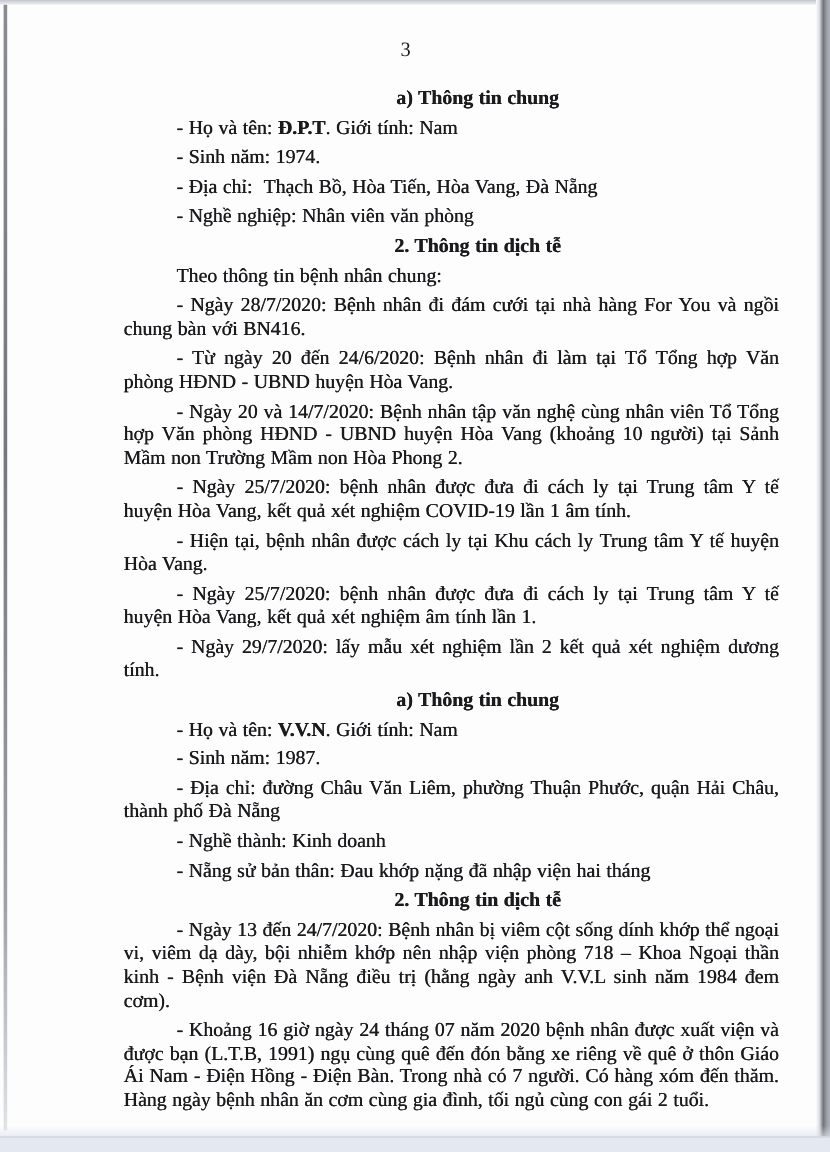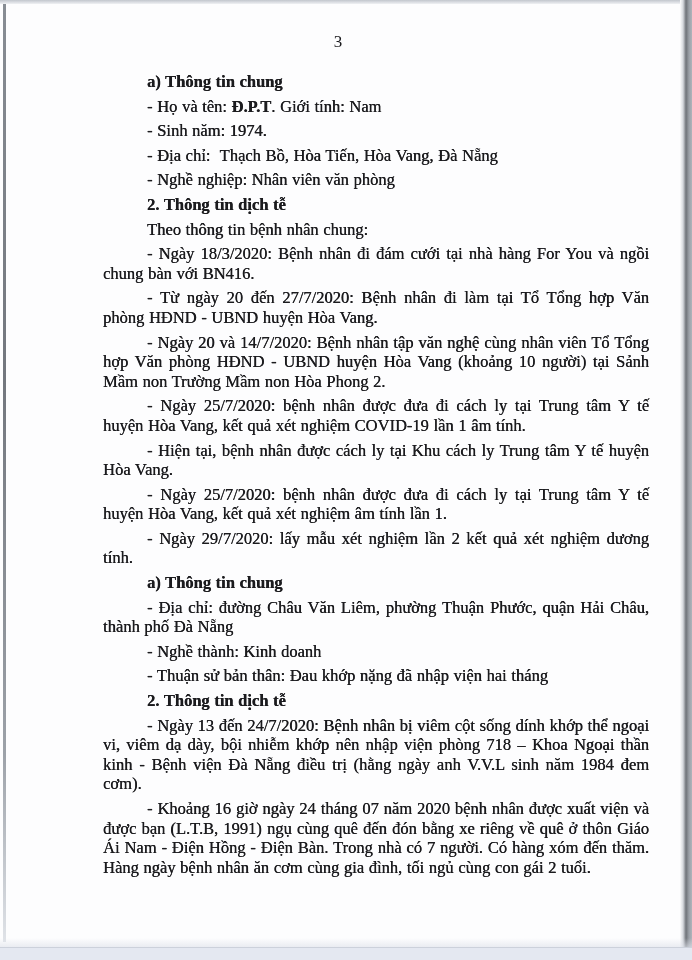--- a/index.html
+++ b/index.html
@@ -48,48 +48,50 @@
     font-size: 16.5px;
     line-height: 19.6px;
     text-shadow: 0.3px 0 0 currentColor;
   }
   .para {
     margin: 0 0 5px 0;
     text-align: justify;
     text-indent: 44px;
     word-spacing: 0.5px;
   }
-  .para.heading { font-weight: bold; text-align: left; }
+  .para.heading { font-weight: bold; text-align: center; }
   .para .b { font-weight: bold; }
 </style>
 </head>
 <body>
 
 <div class="page">
   <div class="page-number">3</div>
 
   <div class="doc-body" id="doc-body">
       <p class="para heading"><span class="b">a) Thông tin chung</span></p>
       <p class="para"><span>- Họ và tên: </span><span class="b">Đ.P.T</span><span>. Giới tính: Nam</span></p>
       <p class="para"><span>- Sinh năm: 1974.</span></p>
       <p class="para"><span>- Địa chỉ: &nbsp;Thạch Bồ, Hòa Tiến, Hòa Vang, Đà Nẵng</span></p>
       <p class="para"><span>- Nghề nghiệp: Nhân viên văn phòng</span></p>
       <p class="para heading"><span class="b">2. Thông tin dịch tễ</span></p>
       <p class="para"><span>Theo thông tin bệnh nhân chung:</span></p>
-      <p class="para"><span>- Ngày 18/3/2020: Bệnh nhân đi đám cưới tại nhà hàng For You và ngồi chung bàn với BN416.</span></p>
-      <p class="para"><span>- Từ ngày 20 đến 27/7/2020: Bệnh nhân đi làm tại Tổ Tổng hợp Văn phòng HĐND - UBND huyện Hòa Vang.</span></p>
+      <p class="para"><span>- Ngày 28/7/2020: Bệnh nhân đi đám cưới tại nhà hàng For You và ngồi chung bàn với BN416.</span></p>
+      <p class="para"><span>- Từ ngày 20 đến 24/6/2020: Bệnh nhân đi làm tại Tổ Tổng hợp Văn phòng HĐND - UBND huyện Hòa Vang.</span></p>
       <p class="para"><span>- Ngày 20 và 14/7/2020: Bệnh nhân tập văn nghệ cùng nhân viên Tổ Tổng hợp Văn phòng HĐND - UBND huyện Hòa Vang (khoảng 10 người) tại Sảnh Mầm non Trường Mầm non Hòa Phong 2.</span></p>
       <p class="para"><span>- Ngày 25/7/2020: bệnh nhân được đưa đi cách ly tại Trung tâm Y tế huyện Hòa Vang, kết quả xét nghiệm COVID-19 lần 1 âm tính.</span></p>
       <p class="para"><span>- Hiện tại, bệnh nhân được cách ly tại Khu cách ly Trung tâm Y tế huyện Hòa Vang.</span></p>
       <p class="para"><span>- Ngày 25/7/2020: bệnh nhân được đưa đi cách ly tại Trung tâm Y tế huyện Hòa Vang, kết quả xét nghiệm âm tính lần 1.</span></p>
       <p class="para"><span>- Ngày 29/7/2020: lấy mẫu xét nghiệm lần 2 kết quả xét nghiệm dương tính.</span></p>
       <p class="para heading"><span class="b">a) Thông tin chung</span></p>
+      <p class="para"><span>- Họ và tên: </span><span class="b">V.V.N</span><span>. Giới tính: Nam</span></p>
+      <p class="para"><span>- Sinh năm: 1987.</span></p>
       <p class="para"><span>- Địa chỉ: đường Châu Văn Liêm, phường Thuận Phước, quận Hải Châu, thành phố Đà Nẵng</span></p>
       <p class="para"><span>- Nghề thành: Kinh doanh</span></p>
-      <p class="para"><span>- Thuận sử bản thân: Đau khớp nặng đã nhập viện hai tháng</span></p>
+      <p class="para"><span>- Nẵng sử bản thân: Đau khớp nặng đã nhập viện hai tháng</span></p>
       <p class="para heading"><span class="b">2. Thông tin dịch tễ</span></p>
       <p class="para"><span>- Ngày 13 đến 24/7/2020: Bệnh nhân bị viêm cột sống dính khớp thể ngoại vi, viêm dạ dày, bội nhiễm khớp nên nhập viện phòng 718 – Khoa Ngoại thần kinh - Bệnh viện Đà Nẵng điều trị (hằng ngày anh V.V.L sinh năm 1984 đem cơm).</span></p>
       <p class="para"><span>- Khoảng 16 giờ ngày 24 tháng 07 năm 2020 bệnh nhân được xuất viện và được bạn (L.T.B, 1991) ngụ cùng quê đến đón bằng xe riêng về quê ở thôn Giáo Ái Nam - Điện Hồng - Điện Bàn. Trong nhà có 7 người. Có hàng xóm đến thăm. Hàng ngày bệnh nhân ăn cơm cùng gia đình, tối ngủ cùng con gái 2 tuổi.</span></p>
     </div>
 
   <div class="edge-top"></div>
   <div class="edge-left"></div>
   <div class="edge-right"></div>
   <div class="edge-bottom-fade"></div>
   <div class="edge-bottom"></div>

